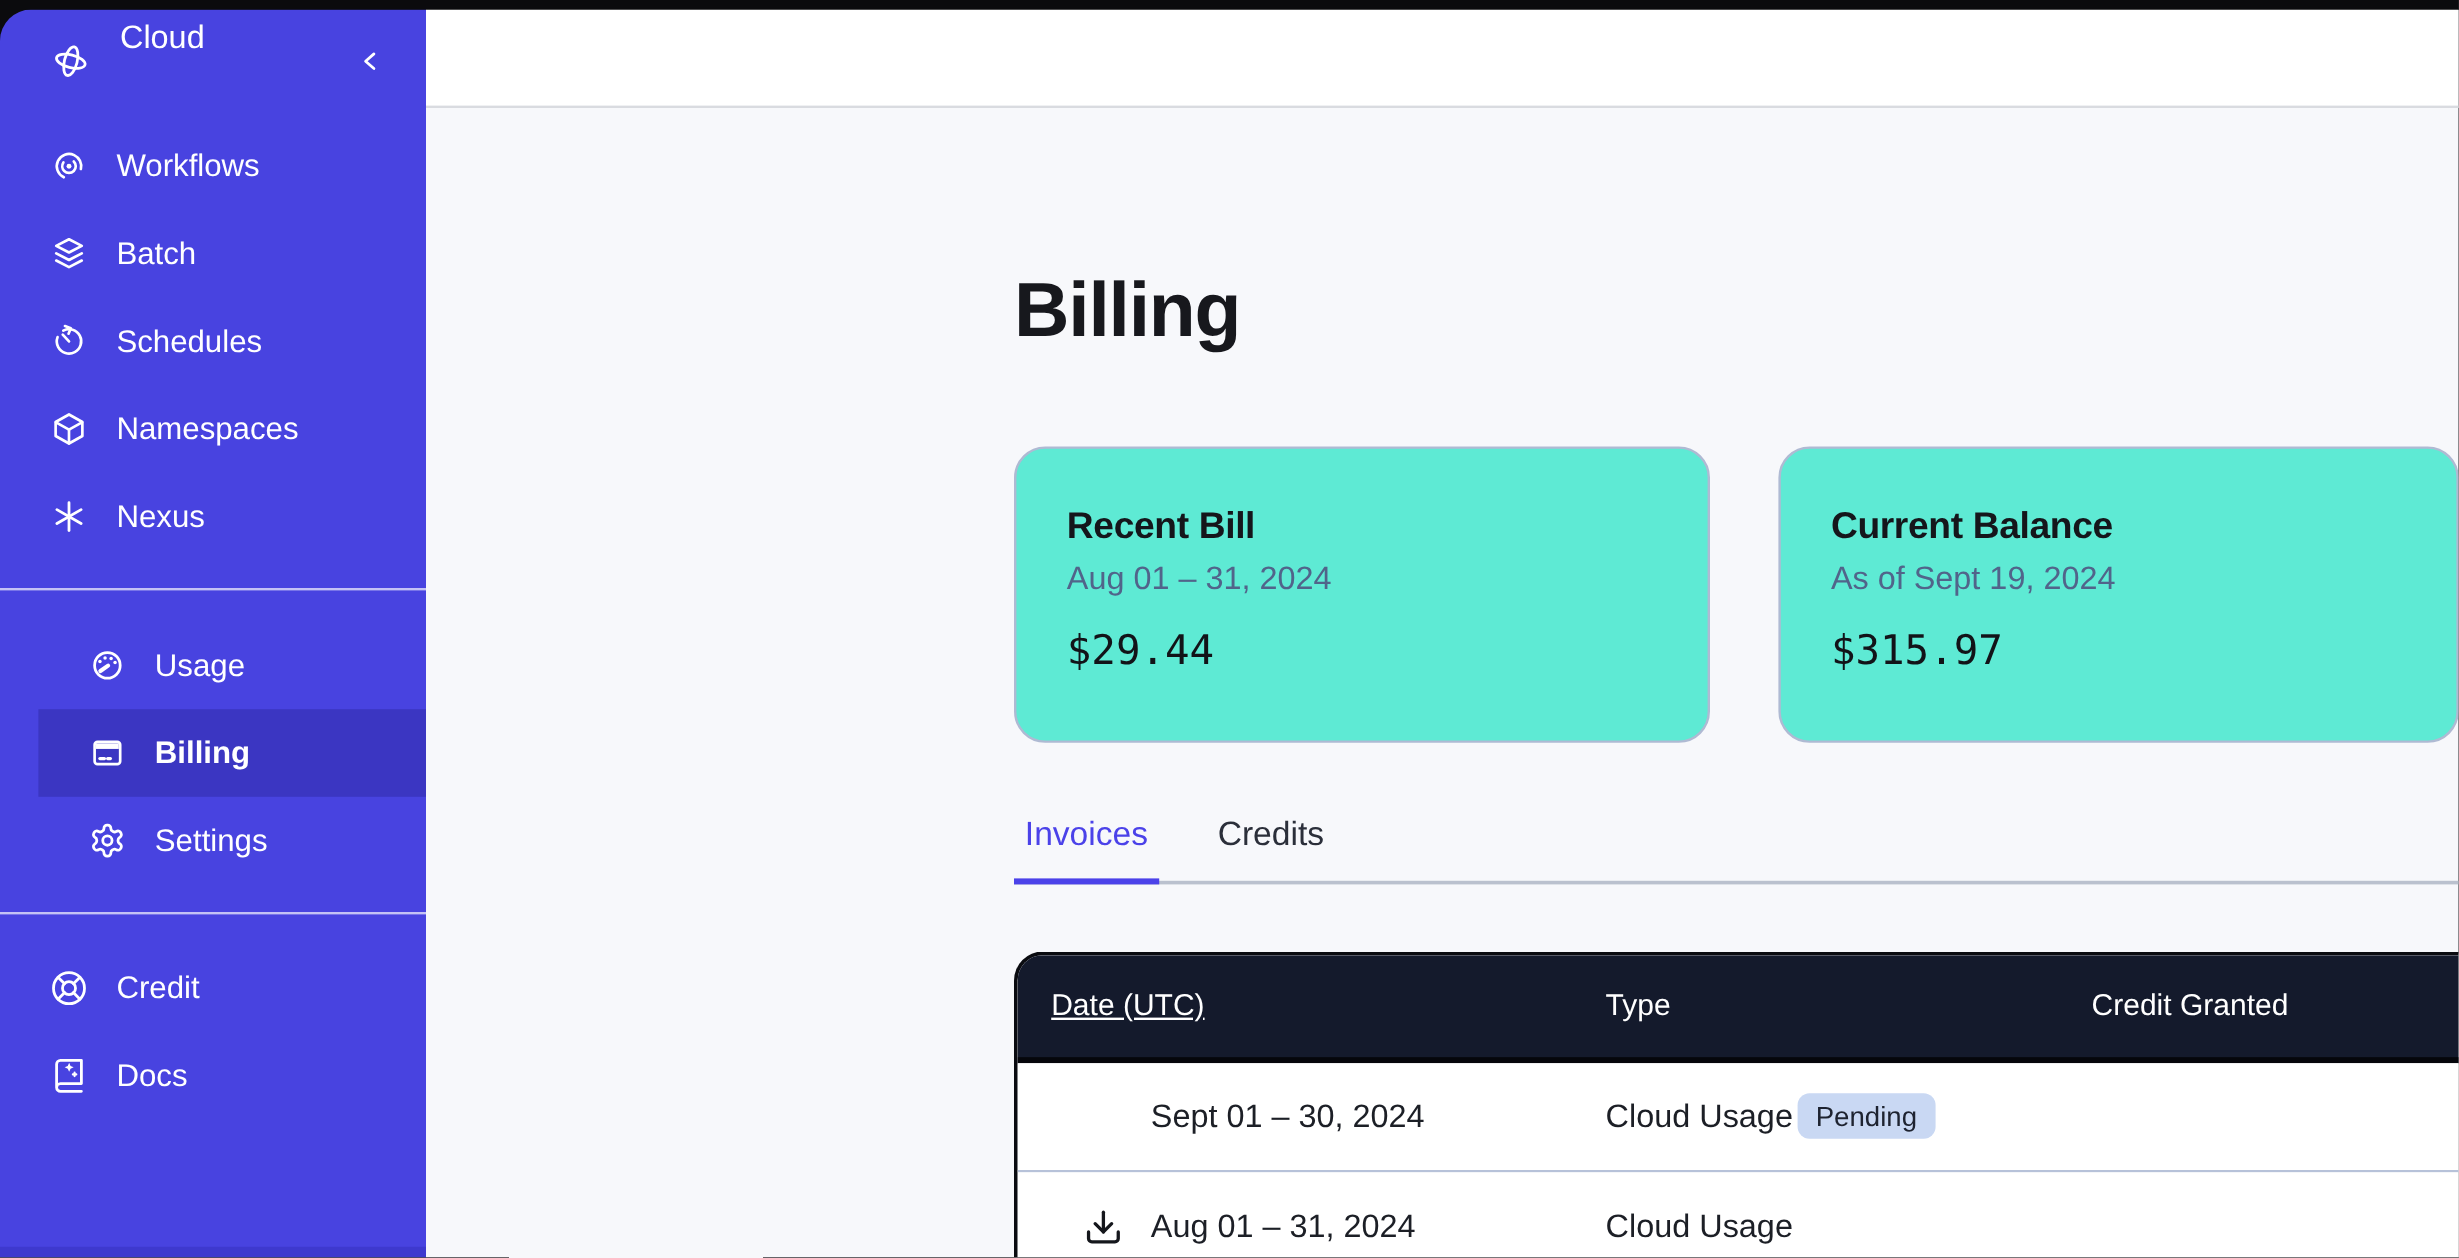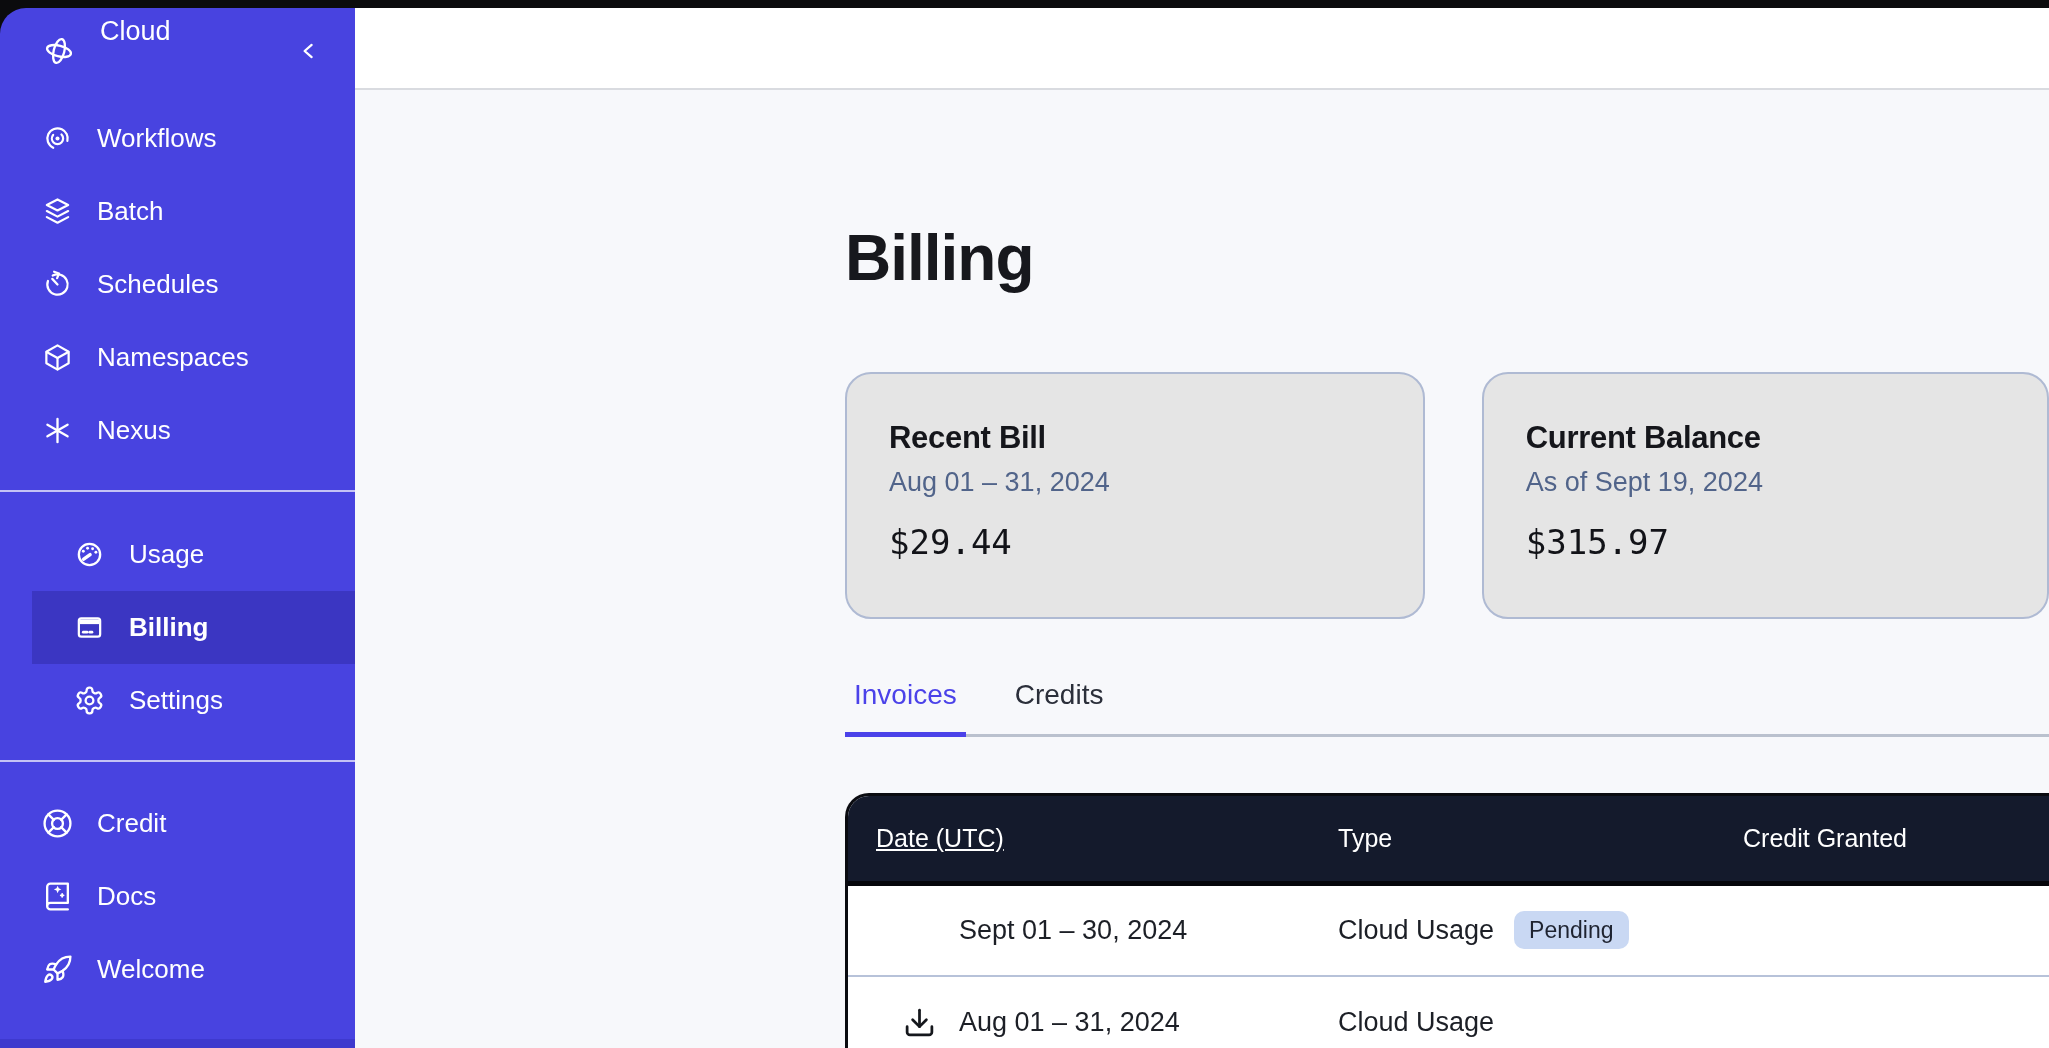--- a/index.html
+++ b/index.html
@@ -28,21 +28,21 @@
 
   
   .main { flex:1; display:flex; flex-direction:column; overflow:hidden; background:#F7F8FB; }
   .topbar { height:82px; background:#FFFFFF; border-bottom:2px solid #D9DBE0; flex:none; }
   .content { flex:1; padding-left:490px; overflow:hidden; }
 
   .page-title { margin-top:132px; font-size:64px; font-weight:700; color:#131419;
                 letter-spacing:-1px; line-height:1.15; color:#17181D; }
 
   .cards { display:flex; gap:57px; margin-top:76px; }
-  .card { width:798px; height:247px; background:#e5e5e5; border:2px solid #AFBAD3; border-radius:26px;
+  .card { width:798px; height:247px; background:#5eead4; border:2px solid #AFBAD3; border-radius:26px;
           padding:46px 42px; }
   .card.card2 { width:780px; }
   .card-title { font-size:31px; font-weight:700; color:#15161B; letter-spacing:-0.3px; }
   .card-subtitle { margin-top:11px; font-size:27px; color:#51648A; }
   .card-amount { margin-top:24px; font-size:34px; color:#121318;
                  font-family:"DejaVu Sans Mono",monospace; }
 
   .tabs { display:flex; gap:40px; margin-top:60px; width:1620px; border-bottom:3px solid #BAC1CE; }
   .tab { font-size:28px; color:#2B2F3A; padding:0 9px 21px; margin-bottom:-3px;
          border-bottom:5px solid transparent; cursor:pointer; }
@@ -54,21 +54,21 @@
            background:#141A2C; color:#fff; font-size:25px; font-weight:500;
            border-bottom:5px solid #05060B; }
   .thead > div { padding-left:28px; }
   .thead > div.th-date { padding-left:28px;text-decoration:underline; }
   .trow { display:grid; grid-template-columns:462px 405px 1fr; height:91px; align-items:center;
           background:#fff; font-size:27px; color:#1C1F26; border-bottom:2px solid #B7C2D9; }
   .trow:last-child { border-bottom:none; }
   .cell-date { display:flex; align-items:center; padding-left:55px; }
   .icon-slot { width:56px; display:flex; align-items:center; color:#15171C; }
   .icon-slot svg { cursor:pointer; }
-  .cell-type { display:flex; align-items:center; gap:20px; padding-left:28px; }
+  .cell-type { display:flex; align-items:center; gap:4px; padding-left:28px; }
   .cell-credit { padding-left:28px; }
   .badge { background:#C9D8F3; color:#1E2330; font-size:23px; font-weight:500;
            padding:5px 15px; border-radius:10px; line-height:1.25; }
 </style>
 </head>
 <body>
 
 <div class="stage">
   <div class="app">
 
@@ -201,31 +201,20 @@
         <div class="sb-item">
           <span class="icon">
             <svg width="31" height="31" viewBox="0 0 24 24" fill="none" stroke="#fff" stroke-width="1.8" stroke-linecap="round" stroke-linejoin="round">
               <path d="M4 19.5v-15A2.5 2.5 0 0 1 6.5 2H20v15H6.5a2.5 2.5 0 0 0 0 5H20"></path>
               <path d="M11.2 5.6l.9-2 .9 2 2 .9-2 .9-.9 2-.9-2-2-.9z" fill="#fff" stroke="none"></path>
               <path d="M15.6 10v2.2M14.5 11.1h2.2" stroke-width="1.4"></path>
             </svg>
           </span>
           <span class="sb-text">Docs</span>
         </div>
-        <div class="sb-item">
-          <span class="icon">
-            <svg width="31" height="31" viewBox="0 0 24 24" fill="none" stroke="#fff" stroke-width="1.8" stroke-linecap="round" stroke-linejoin="round">
-              <path d="M4.5 16.5c-1.5 1.26-2 5-2 5s3.74-.5 5-2c.71-.84.7-2.13-.09-2.91a2.18 2.18 0 0 0-2.91-.09z"></path>
-              <path d="M12 15l-3-3a22 22 0 0 1 2-3.95A12.88 12.88 0 0 1 22 2c0 2.72-.78 7.5-6 11a22.35 22.35 0 0 1-4 2z"></path>
-              <path d="M9 12H4s.55-3.03 2-4c1.62-1.08 5 0 5 0"></path>
-              <path d="M12 15v5s3.03-.55 4-2c1.08-1.62 0-5 0-5"></path>
-            </svg>
-          </span>
-          <span class="sb-text">Welcome</span>
-        </div>
       </nav>
 
       <div class="sb-bottom-strip"></div>
     </aside>
 
     <div class="main">
       <header class="topbar"></header>
 
       <div class="content">
         <h1 class="page-title">Billing</h1>

